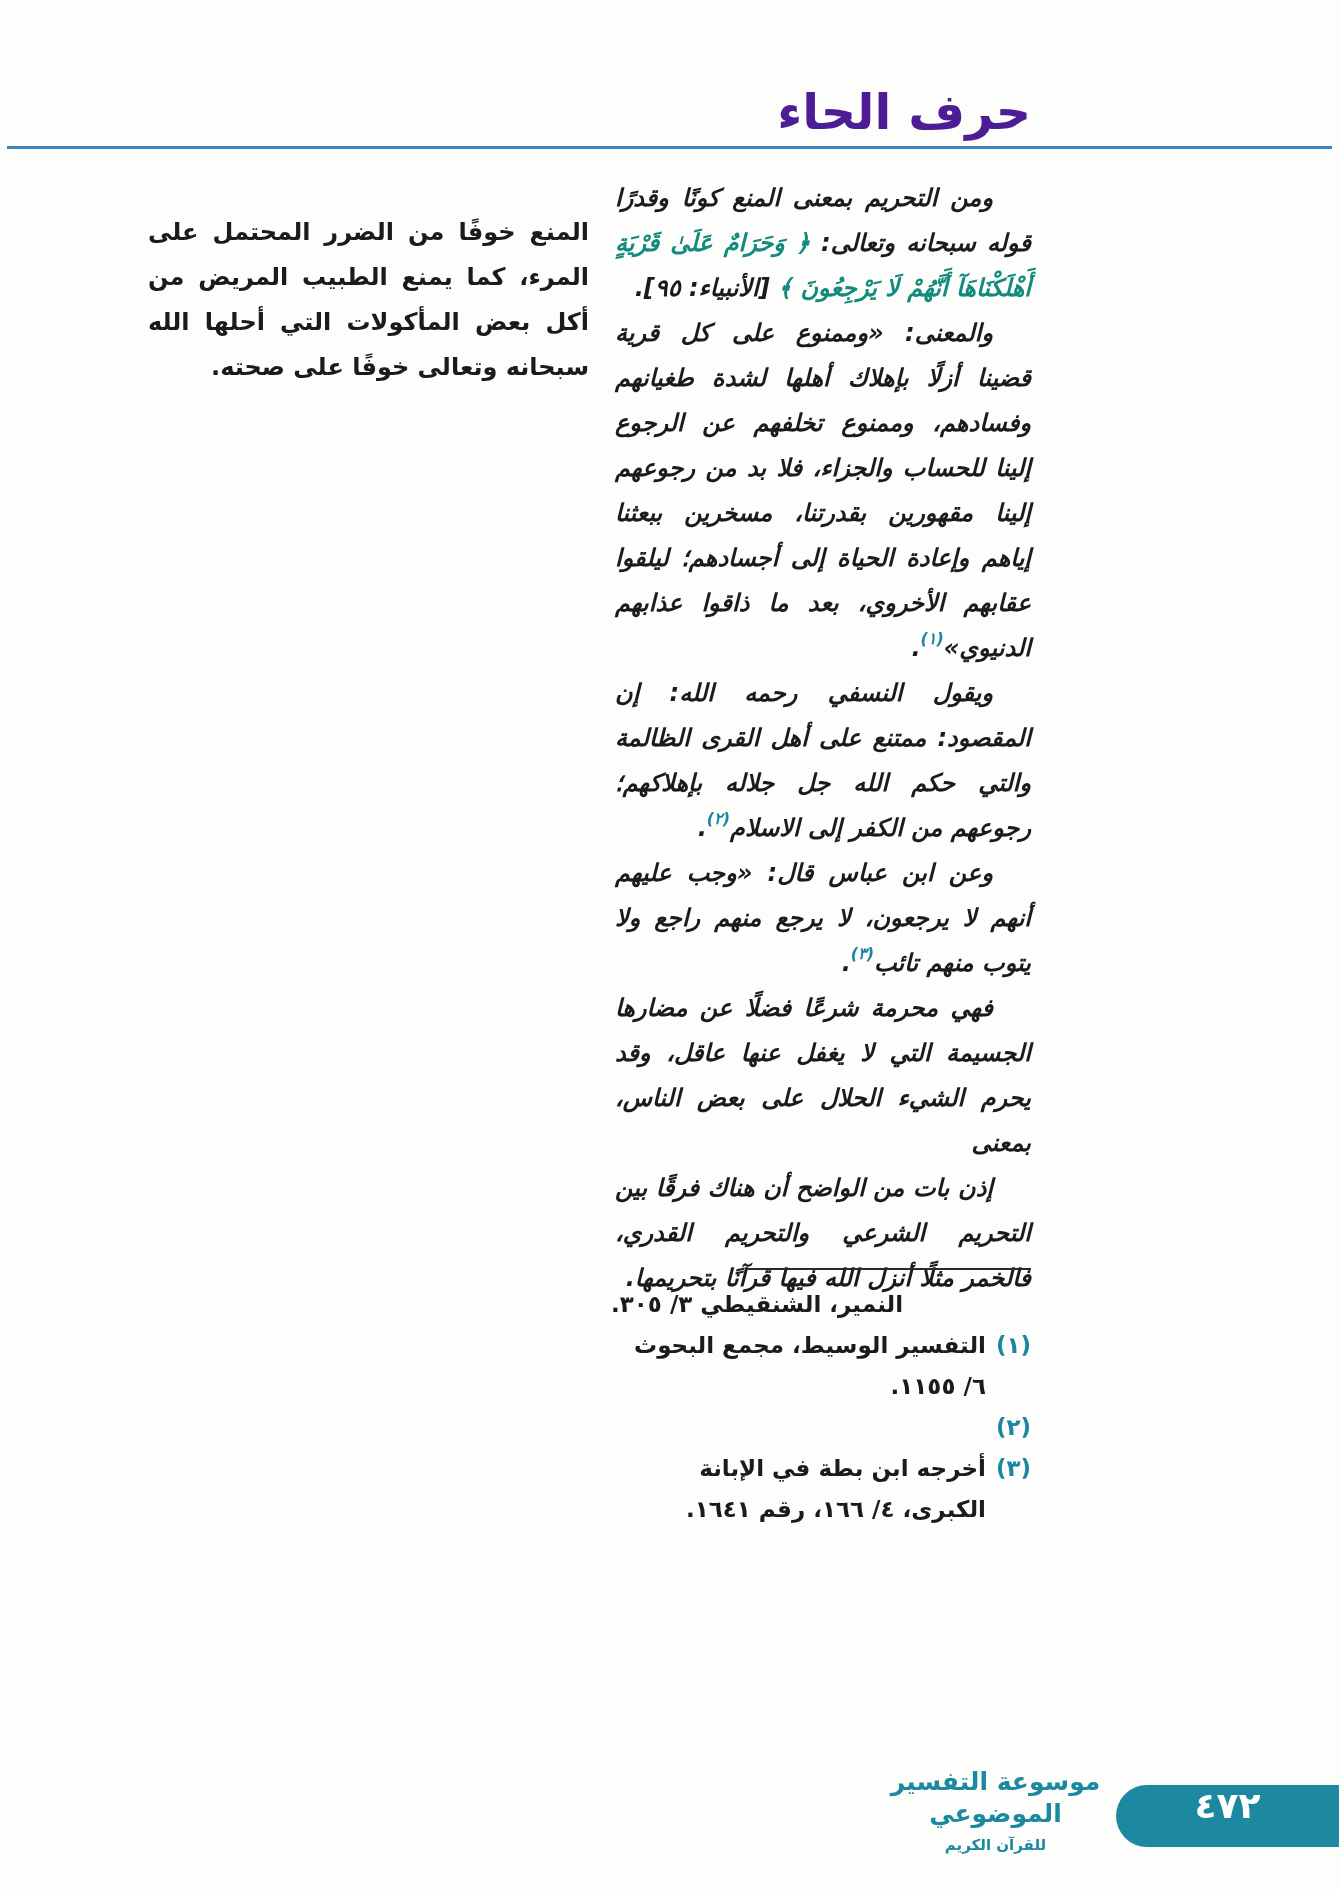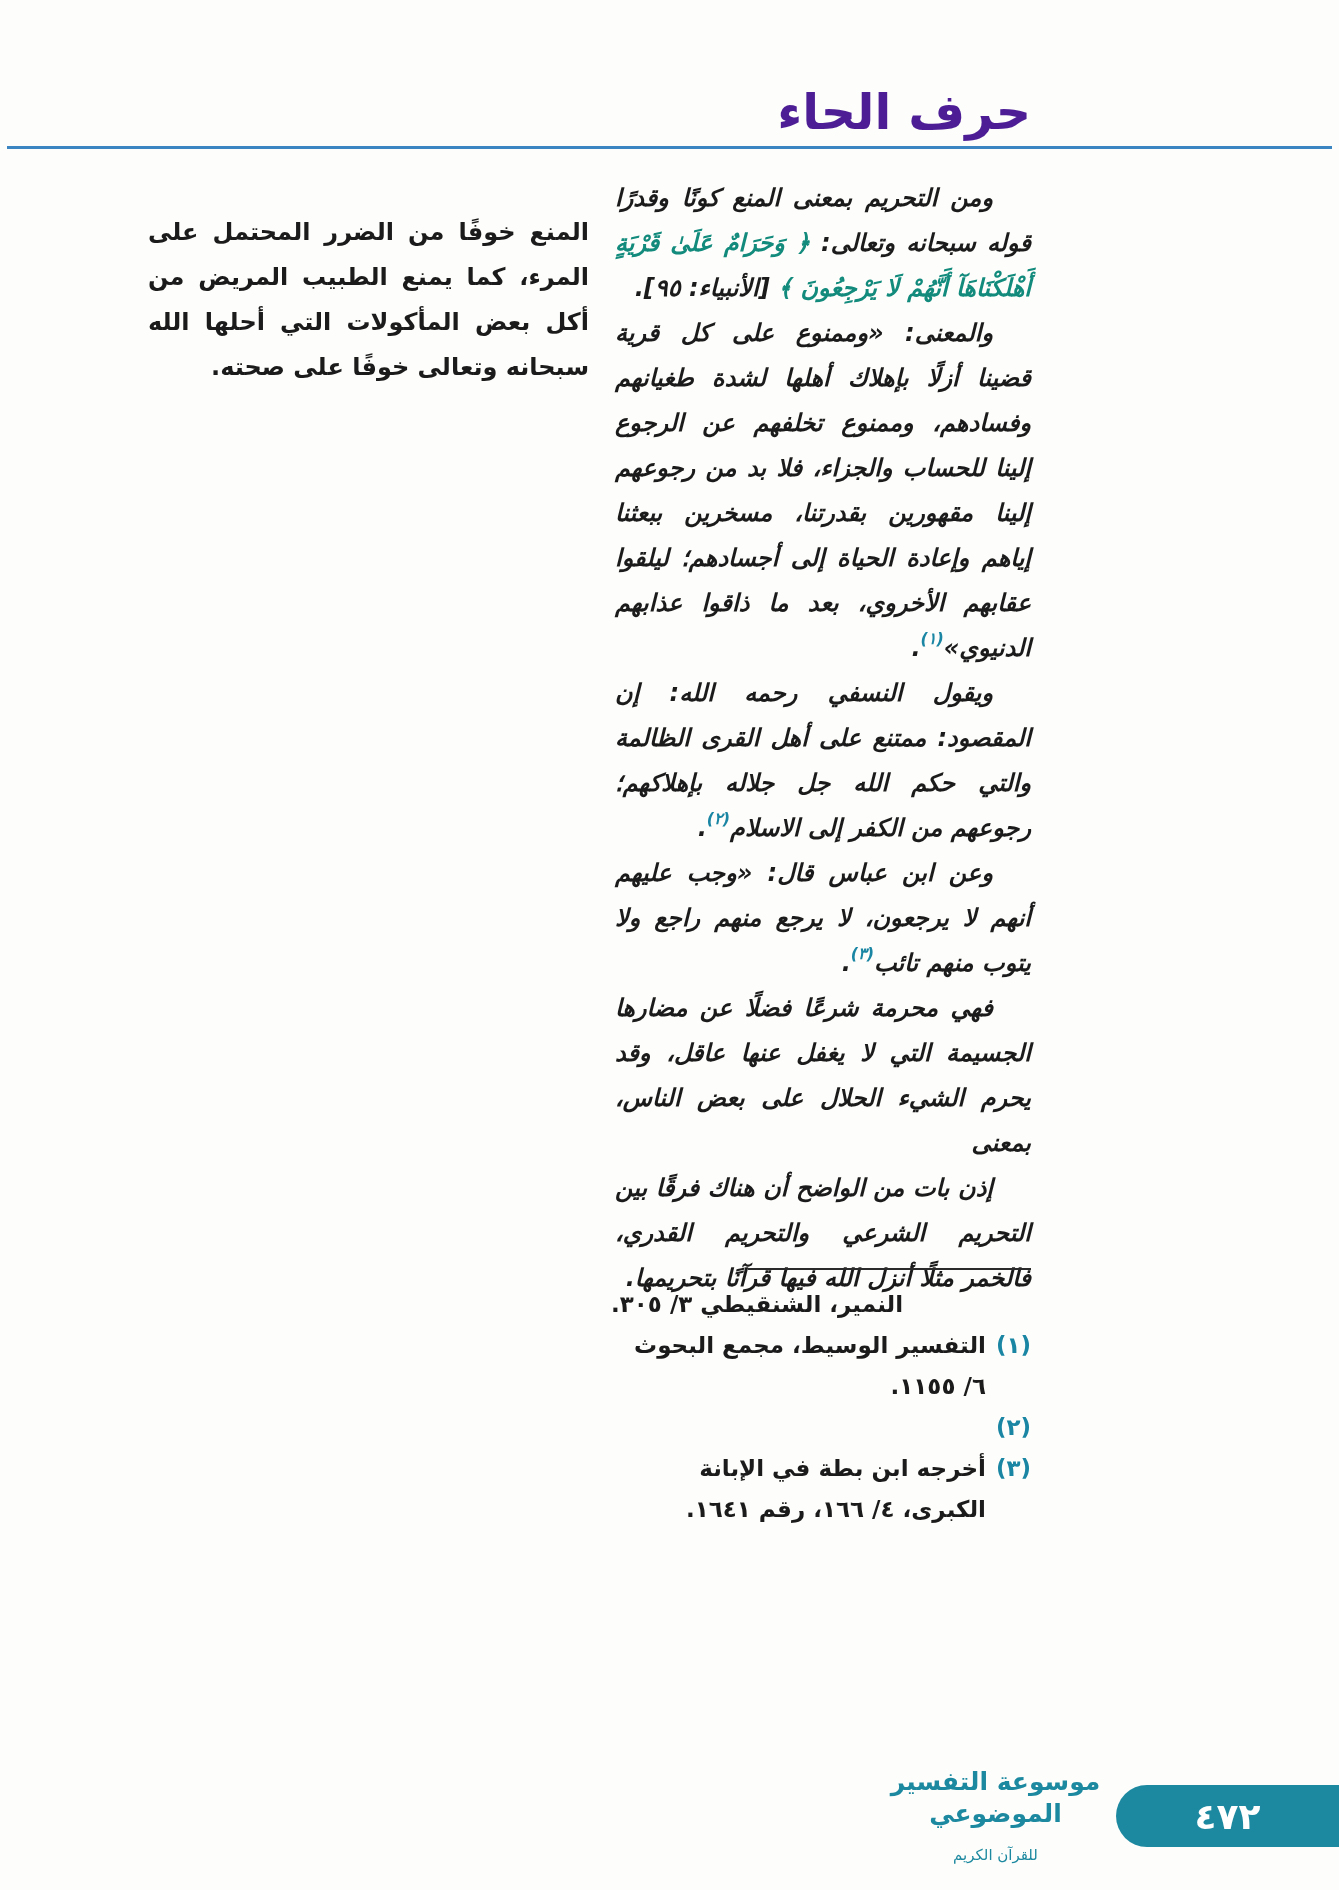--- a/index.html
+++ b/index.html
@@ -51,26 +51,26 @@
   .fn-item { display:flex; gap:10px; font-size:23px; font-weight:bold; line-height:41px; }
   .fn-num  { color:#1b86a4; flex:0 0 auto; }
   .fn-text { text-align:right; }
 
   
   .logo {
     position:absolute; top:1766px; right:221px; width:245px;
     text-align:center; color:#1d89a0;
   }
   .logo-line1 { font-size:25px; font-weight:bold; line-height:32px; }
-  .logo-line2 { font-size:15px; font-weight:normal; line-height:22px; margin-top:14px; }
+  .logo-line2 { font-size:15px; font-weight:bold; line-height:22px; margin-top:4px; }
 
   .page-badge {
     position:absolute; top:1785px; right:0; width:223px; height:62px;
     background:#1d89a0; border-radius:31px 0 0 31px;
-    display:flex; align-items:center; justify-content:center;
+    display:flex; justify-content:center;
   }
   .page-badge span { color:#ffffff; font-size:36px; font-weight:bold; }
 </style>
 </head>
 <body>
 
 <div class="page">
 
   <header>
     <div class="chapter-title">حرف الحاء</div>

